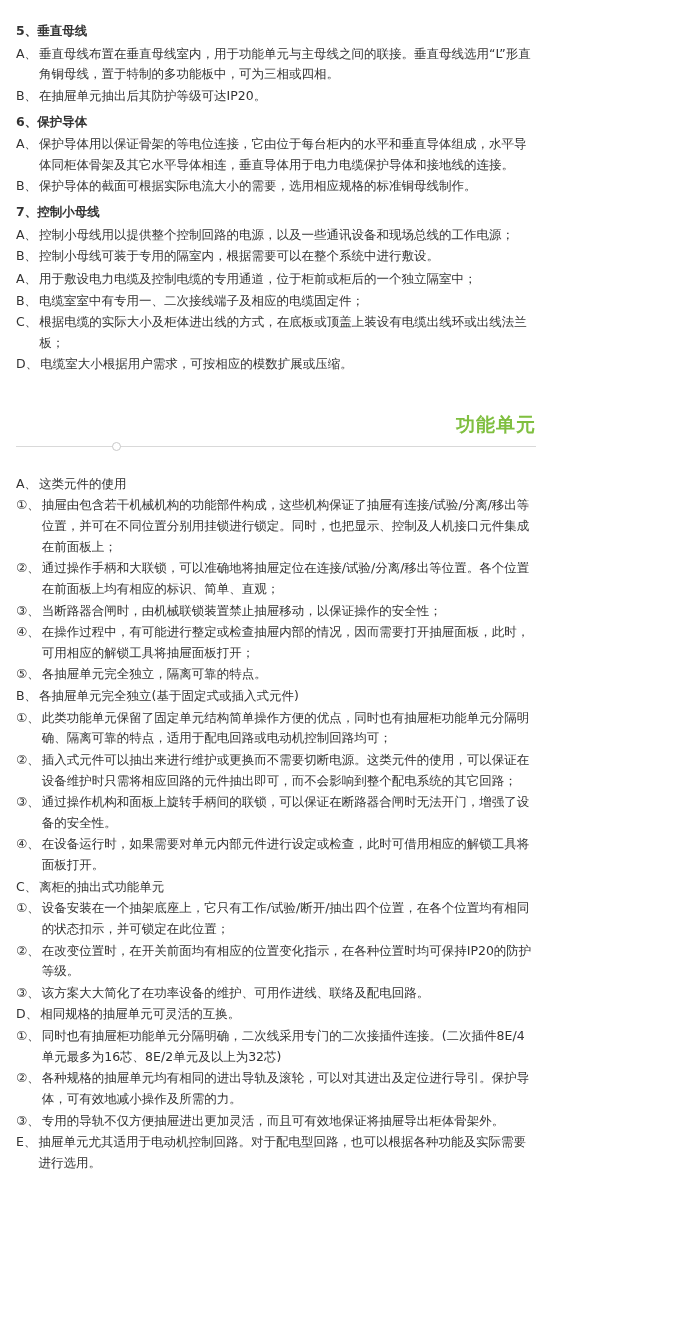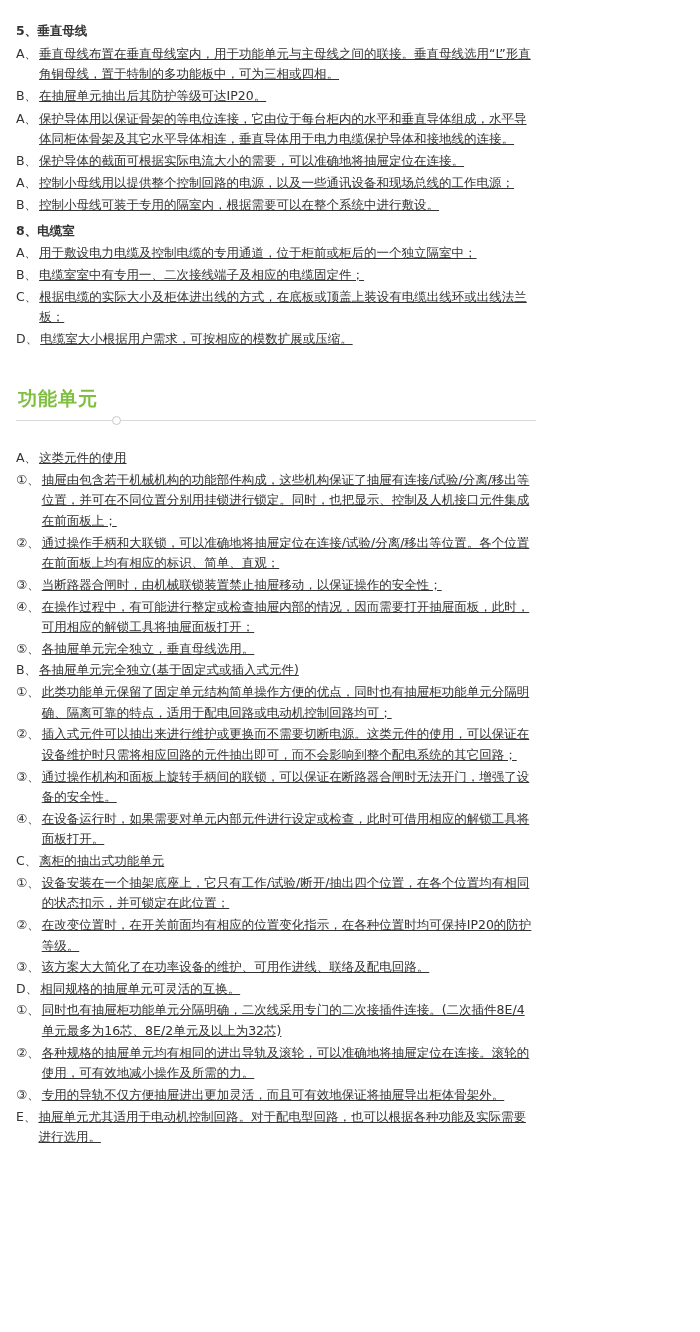--- a/index.html
+++ b/index.html
@@ -31,26 +31,26 @@
     display: flex;
     margin: 0 0 1px 0;
   }
   .para .mk {
     flex: 0 0 auto;
     white-space: nowrap;
     padding-right: 2px;
   }
   .para .tx {
     flex: 1 1 auto;
-    text-decoration: underline;
   }
   
   .block-title-wrap {
     margin-top: 38px;
     margin-bottom: 22px;
+    text-align: right;
   }
   .block-title {
     color: #7fbf3f;
     font-size: 19px;
     font-weight: bold;
     letter-spacing: 1px;
     margin: 0 0 6px 2px;
     line-height: 1.2;
   }
   .rule {
@@ -95,43 +95,44 @@
         <span class="mk">A、</span>
         <span class="tx">垂直母线布置在垂直母线室内，用于功能单元与主母线之间的联接。垂直母线选用“L”形直角铜母线，置于特制的多功能板中，可为三相或四相。</span>
       </div>
       <div class="para">
         <span class="mk">B、</span>
         <span class="tx">在抽屉单元抽出后其防护等级可达IP20。</span>
       </div>
     </div>
 
     <div class="grp">
+      <div class="sec-head">6、保护导体</div>
       <div class="para">
         <span class="mk">A、</span>
         <span class="tx">保护导体用以保证骨架的等电位连接，它由位于每台柜内的水平和垂直导体组成，水平导体同柜体骨架及其它水平导体相连，垂直导体用于电力电缆保护导体和接地线的连接。</span>
       </div>
       <div class="para">
         <span class="mk">B、</span>
-        <span class="tx">保护导体的截面可根据实际电流大小的需要，可以准确地将抽屉定位在连接。</span>
-      </div>
-    </div>
-
-    <div class="grp">
+        <span class="tx">保护导体的截面可根据实际电流大小的需要，选用相应规格的标准铜母线制作。</span>
+      </div>
+    </div>
+
+    <div class="grp">
+      <div class="sec-head">7、控制小母线</div>
       <div class="para">
         <span class="mk">A、</span>
         <span class="tx">控制小母线用以提供整个控制回路的电源，以及一些通讯设备和现场总线的工作电源；</span>
       </div>
       <div class="para">
         <span class="mk">B、</span>
         <span class="tx">控制小母线可装于专用的隔室内，根据需要可以在整个系统中进行敷设。</span>
       </div>
     </div>
 
     <div class="grp">
-      <div class="sec-head">8、电缆室</div>
       <div class="para">
         <span class="mk">A、</span>
         <span class="tx">用于敷设电力电缆及控制电缆的专用通道，位于柜前或柜后的一个独立隔室中；</span>
       </div>
       <div class="para">
         <span class="mk">B、</span>
         <span class="tx">电缆室室中有专用一、二次接线端子及相应的电缆固定件；</span>
       </div>
       <div class="para">
         <span class="mk">C、</span>
@@ -169,21 +170,21 @@
     <div class="para">
       <span class="mk">③、</span>
       <span class="tx">当断路器合闸时，由机械联锁装置禁止抽屉移动，以保证操作的安全性；</span>
     </div>
     <div class="para">
       <span class="mk">④、</span>
       <span class="tx">在操作过程中，有可能进行整定或检查抽屉内部的情况，因而需要打开抽屉面板，此时，可用相应的解锁工具将抽屉面板打开；</span>
     </div>
     <div class="para">
       <span class="mk">⑤、</span>
-      <span class="tx">各抽屉单元完全独立，垂直母线选用。</span>
+      <span class="tx">各抽屉单元完全独立，隔离可靠的特点。</span>
     </div>
     <div class="para">
       <span class="mk">B、</span>
       <span class="tx">各抽屉单元完全独立(基于固定式或插入式元件)</span>
     </div>
     <div class="para">
       <span class="mk">①、</span>
       <span class="tx">此类功能单元保留了固定单元结构简单操作方便的优点，同时也有抽屉柜功能单元分隔明确、隔离可靠的特点，适用于配电回路或电动机控制回路均可；</span>
     </div>
     <div class="para">
@@ -217,21 +218,21 @@
     <div class="para">
       <span class="mk">D、</span>
       <span class="tx">相同规格的抽屉单元可灵活的互换。</span>
     </div>
     <div class="para">
       <span class="mk">①、</span>
       <span class="tx">同时也有抽屉柜功能单元分隔明确，二次线采用专门的二次接插件连接。(二次插件8E/4单元最多为16芯、8E/2单元及以上为32芯)</span>
     </div>
     <div class="para">
       <span class="mk">②、</span>
-      <span class="tx">各种规格的抽屉单元均有相同的进出导轨及滚轮，可以准确地将抽屉定位在连接。滚轮的使用，可有效地减小操作及所需的力。</span>
+      <span class="tx">各种规格的抽屉单元均有相同的进出导轨及滚轮，可以对其进出及定位进行导引。保护导体，可有效地减小操作及所需的力。</span>
     </div>
     <div class="para">
       <span class="mk">③、</span>
       <span class="tx">专用的导轨不仅方便抽屉进出更加灵活，而且可有效地保证将抽屉导出柜体骨架外。</span>
     </div>
     <div class="para">
       <span class="mk">E、</span>
       <span class="tx">抽屉单元尤其适用于电动机控制回路。对于配电型回路，也可以根据各种功能及实际需要进行选用。</span>
     </div>
     <div class="para">

